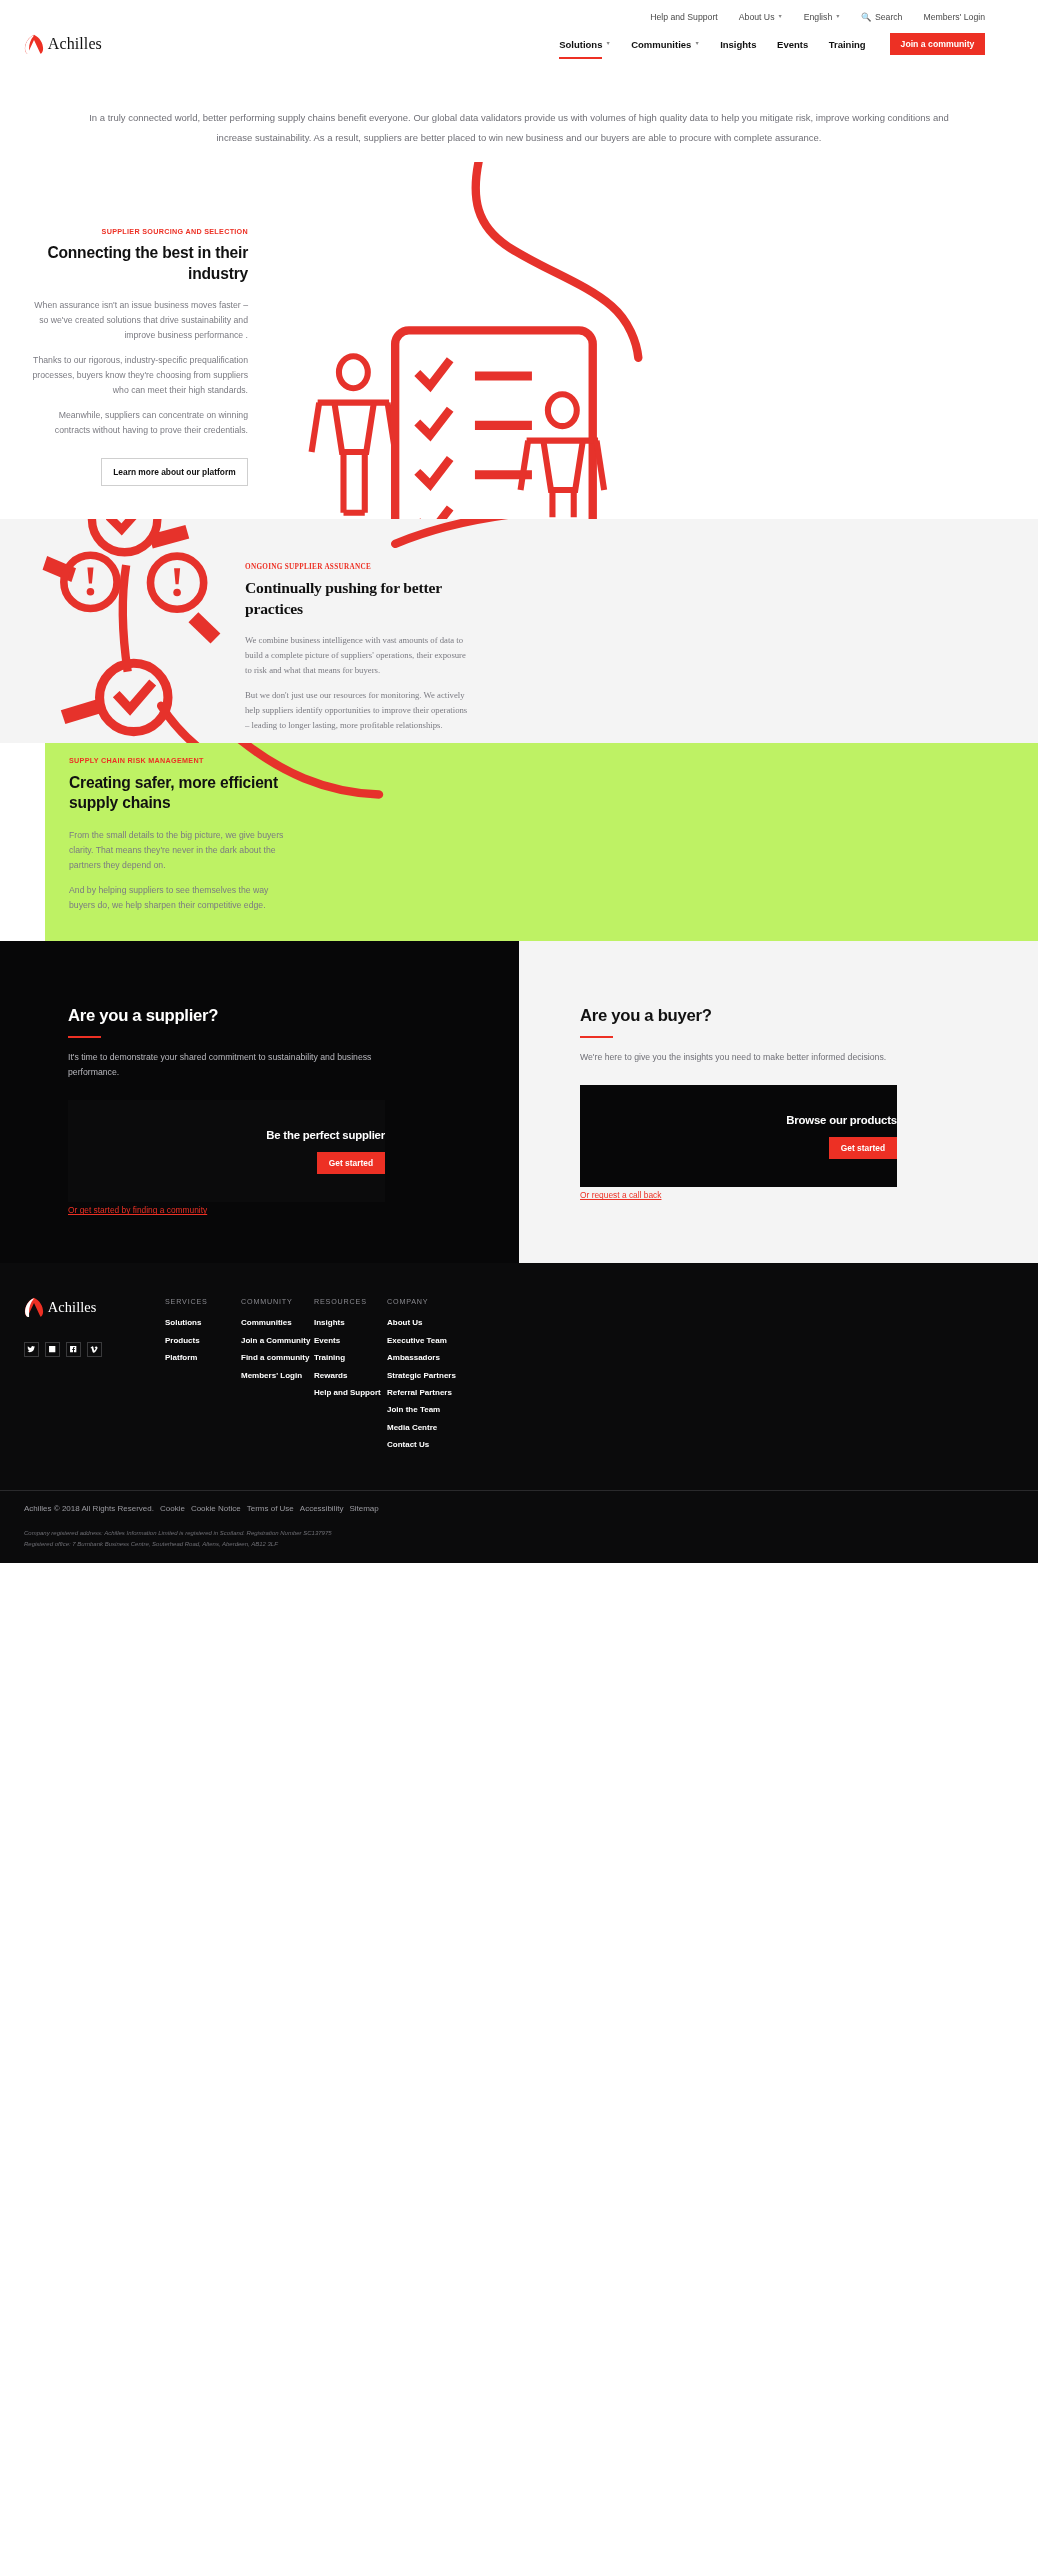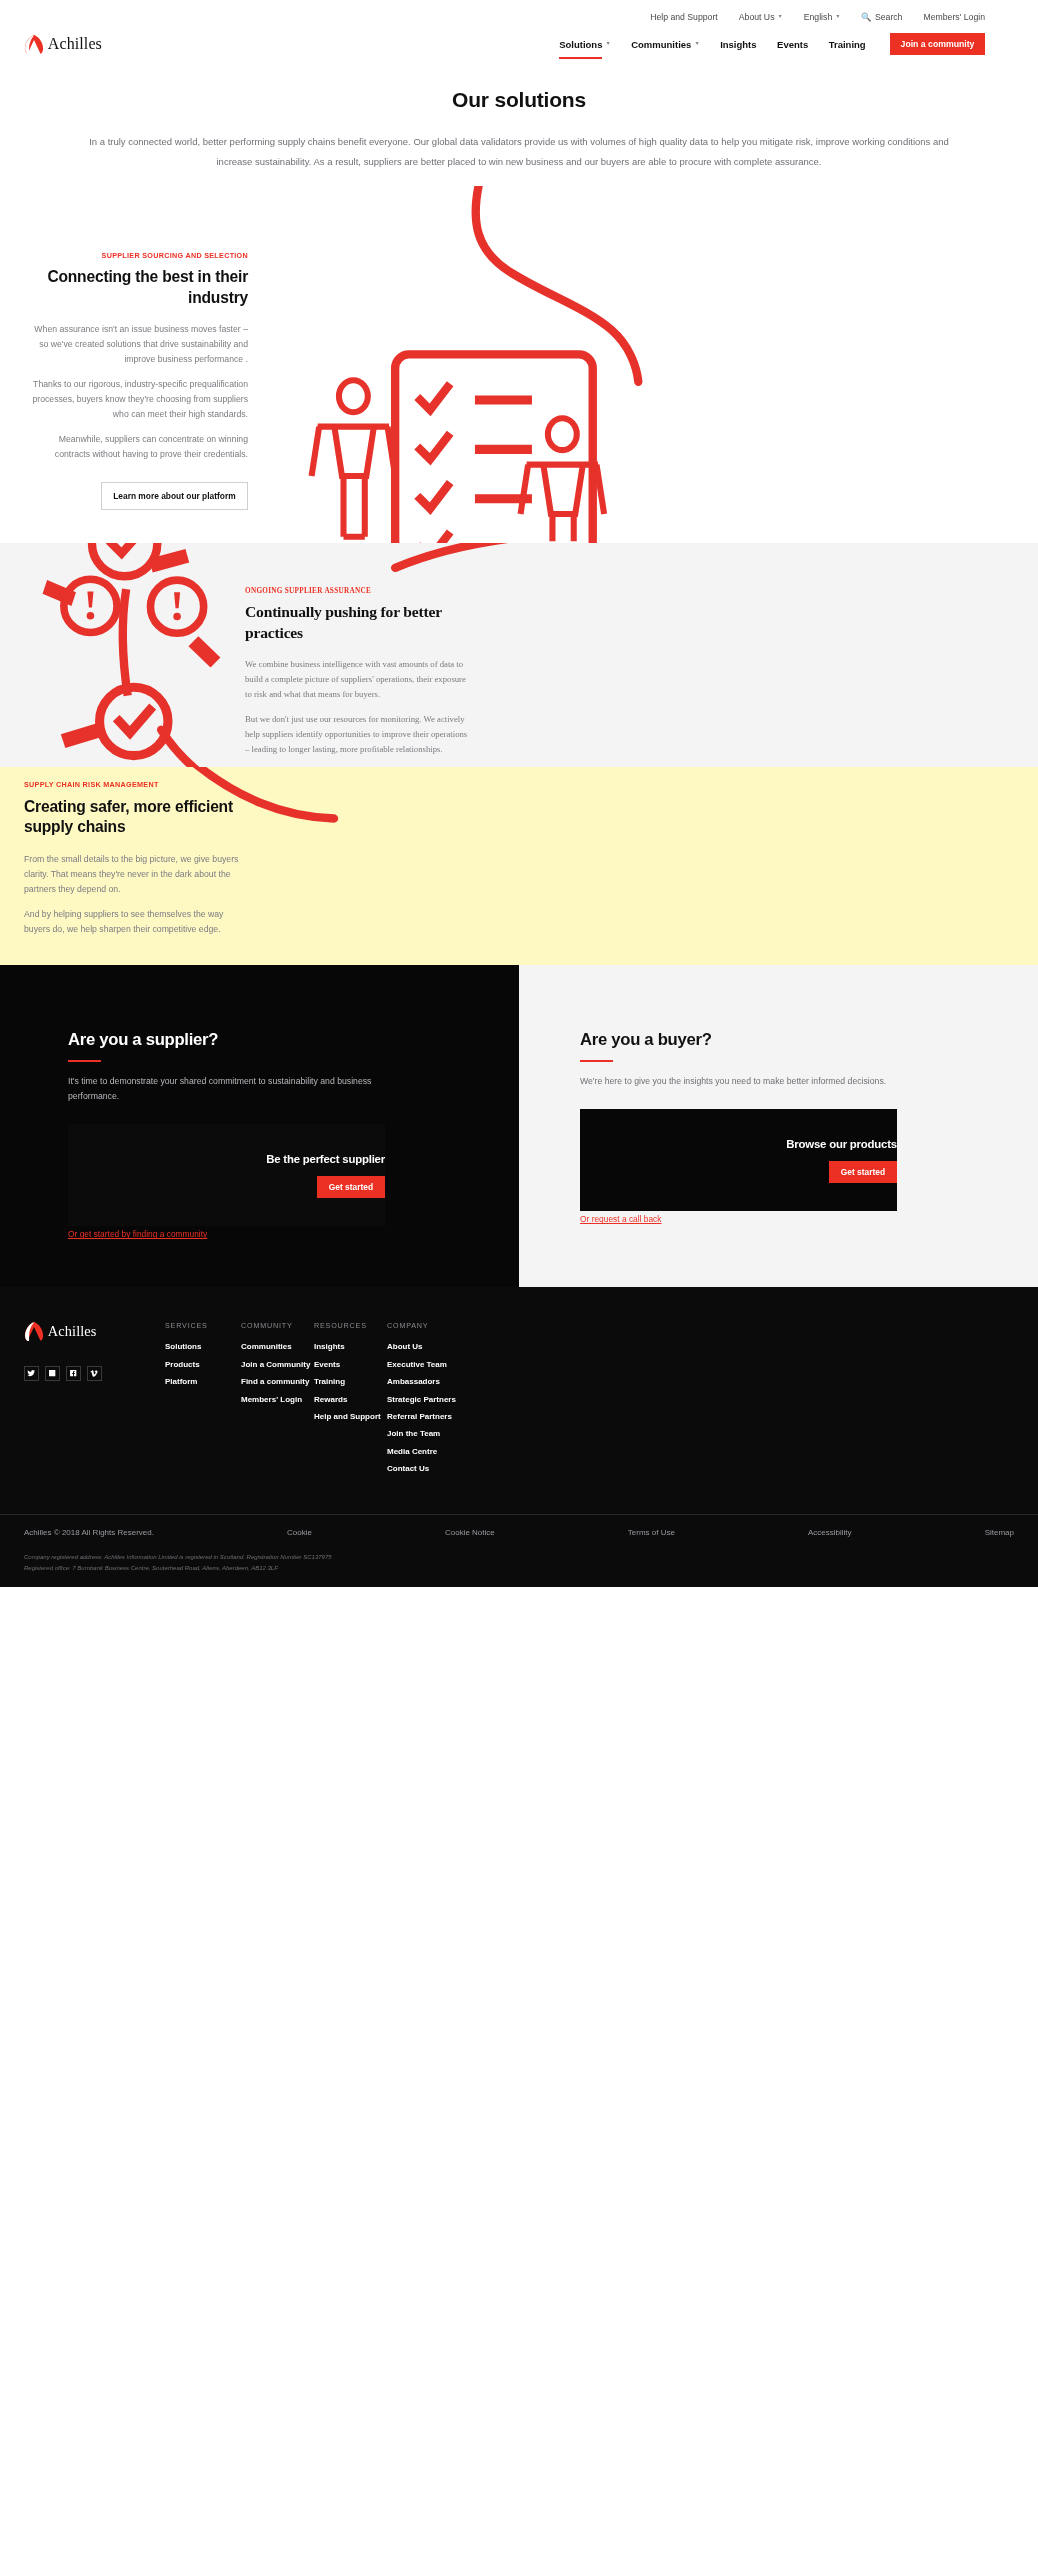--- a/index.html
+++ b/index.html
@@ -132,21 +132,21 @@
   .sec1{ background:#fff; height:357px; overflow:hidden;text-align:right; }
   .sec1 .copy{ position:absolute; left:24px; top:65px; width:224px; }
   .sec1 .art{ position:absolute; left:228px; top:-7.6px; width:810px; height:365px; }
 
   
   .sec2{ background:#f4f4f4; height:224px; overflow:hidden;font-family:Liberation Serif, serif; }
   .sec2 .copy{ position:absolute; left:245px; top:44px; width:228px; }
   .sec2 .art{ position:absolute; left:0px; top:-144px; width:532px; height:426px; }
 
   
-  .sec3{ background:#fef9c3; height:198px; overflow:hidden; }
+  .sec3{ background:#bef264; height:198px; overflow:hidden;margin-left:45px; }
   .sec3 .copy{ position:absolute; left:24px; top:13.7px; width:220px; }
   .sec3 .art{ position:absolute; left:144px; top:-228px; width:532px; height:319px; pointer-events:none;}
 
   
   .cta{ display:flex; width:1038px; }
   .cta-col{ width:519px; padding:65px 0 47px; }
   .cta-supplier{ background:#070708; }
   .cta-buyer{ background:#f4f4f4; }
   .cta-inner{ width:317px; margin-left:68px; }
   .cta-buyer .cta-inner{ margin-left:61px; }
@@ -234,21 +234,20 @@
     margin-top:32px;
     border-top:0.8px solid #2a2a2c;
     padding:13px 24px 0;
   }
   .legal-row{
     display:flex;
     gap:6px;
     font-size:8px;
     color:#9a9aa0;
     margin-bottom:15px;
-    justify-content:space-between;
   }
   .address{
     font-size:6px;
     font-style:italic;
     color:#6e6e74;
     line-height:1.85;
     padding-bottom:13.7px;
   }
 </style>
 </head>
@@ -301,21 +300,20 @@
       <span>Events</span>
     </a>
     <a class="nav-item">
       <span>Training</span>
     </a>
     <a class="btn-join">Join a community</a>
   </div>
 </div>
 
 <div class="hero">
-  <h1>Our solutions</h1>
   <p>In a truly connected world, better performing supply chains benefit everyone. Our global data validators provide us with volumes of high quality data to help you mitigate risk, improve working conditions and increase sustainability. As a result, suppliers are better placed to win new business and our buyers are able to procure with complete assurance.</p>
 </div>
 
 <div class="section sec1">
   <div class="wrap">
     <svg class="art" viewBox="0 0 1066 480">
       <path d="M332 0 C318 58 327 96 372 124 C420 154 470 170 505 200 C528 220 538 248 540 268" fill="none" stroke="#E6322B" stroke-width="11" stroke-linecap="round"></path>
 
       <g fill="none" stroke="#E6322B" stroke-width="8">
         <ellipse cx="165" cy="287" rx="19" ry="21"></ellipse>

